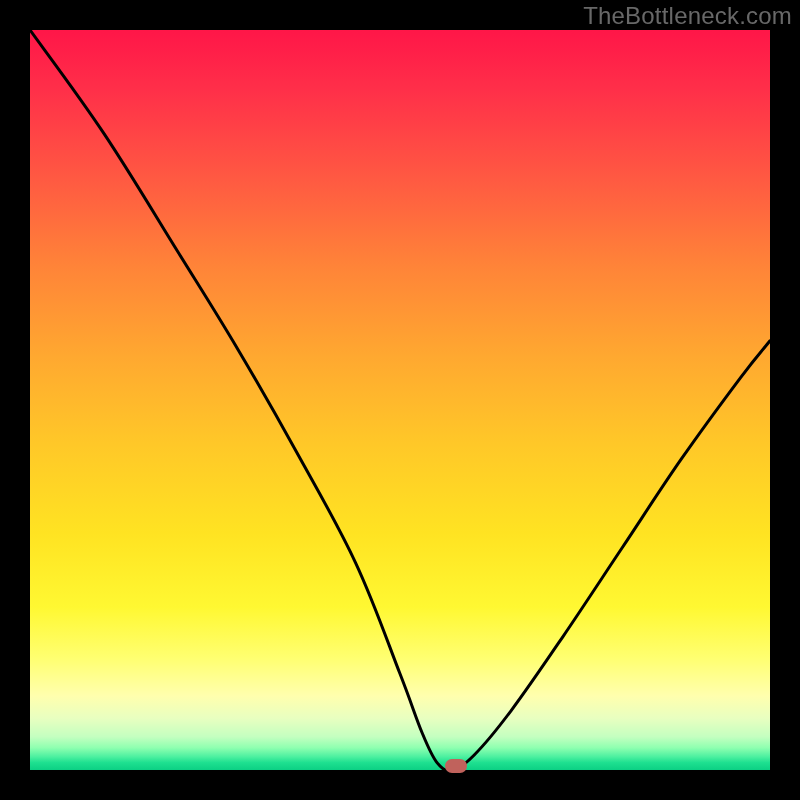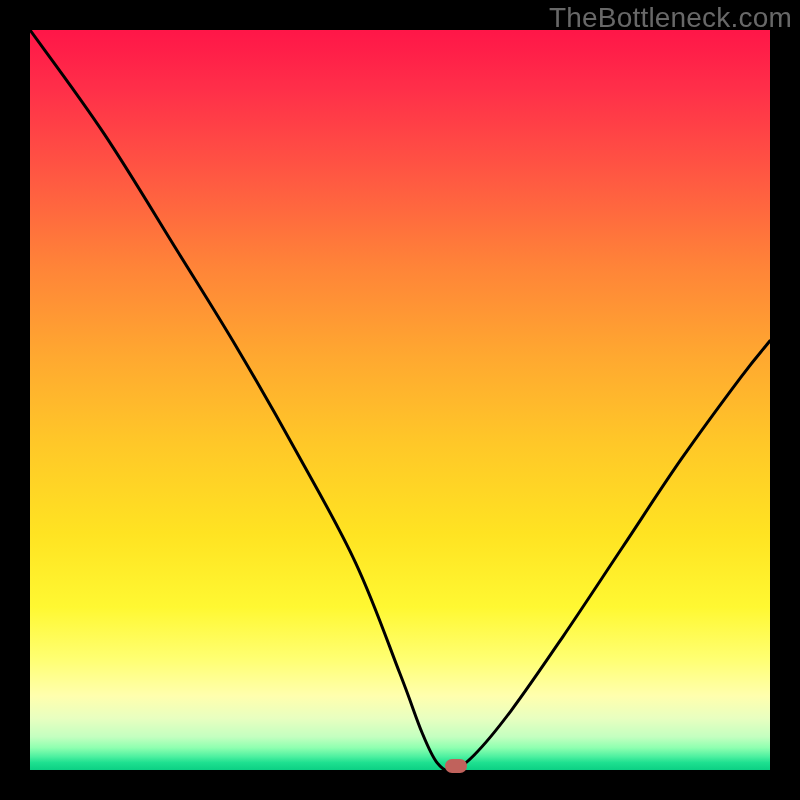--- a/index.html
+++ b/index.html
@@ -14,21 +14,21 @@
     position: relative;
     width: 800px;
     height: 800px;
     background: #000;
   }
   .watermark {
     position: absolute;
     top: 2px;
     right: 8px;
     font-family: Arial, Helvetica, sans-serif;
-    font-size: 28px;
+    font-size: 24px;
     font-weight: 500;
     color: #686868;
     letter-spacing: 0.2px;
     user-select: none;
   }
   .plot {
     position: absolute;
     left: 30px;
     top: 30px;
     width: 740px;

